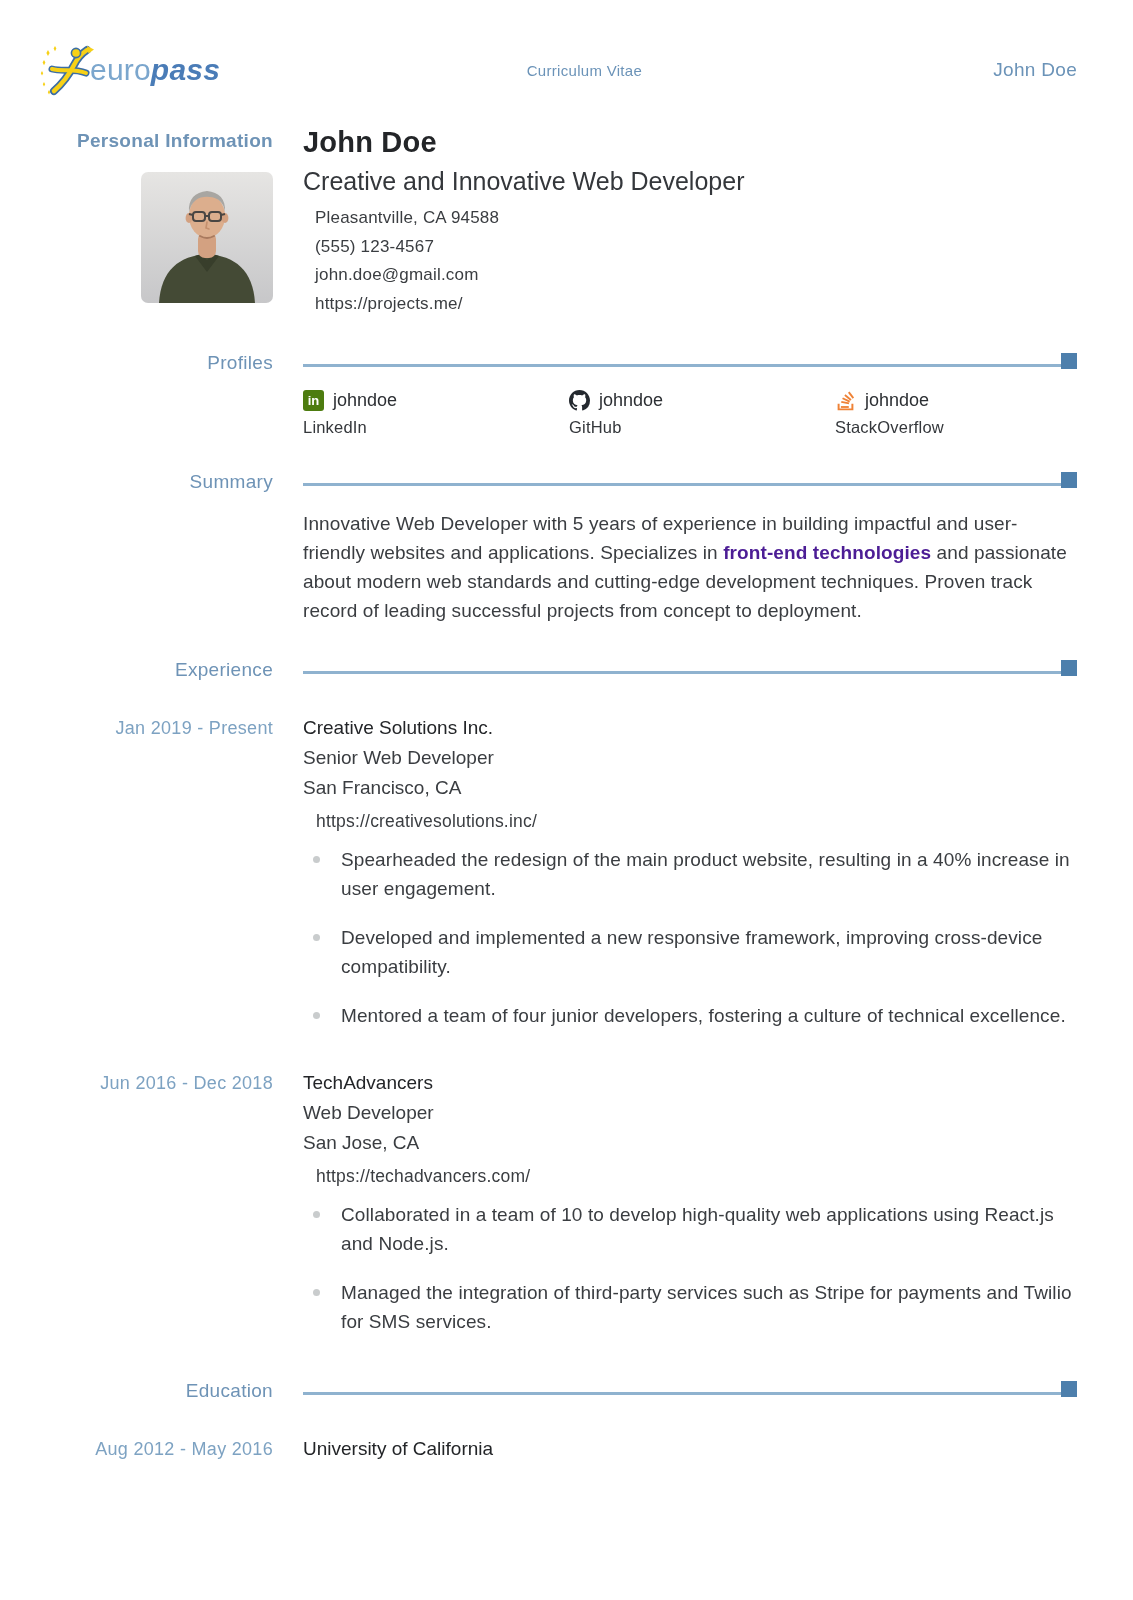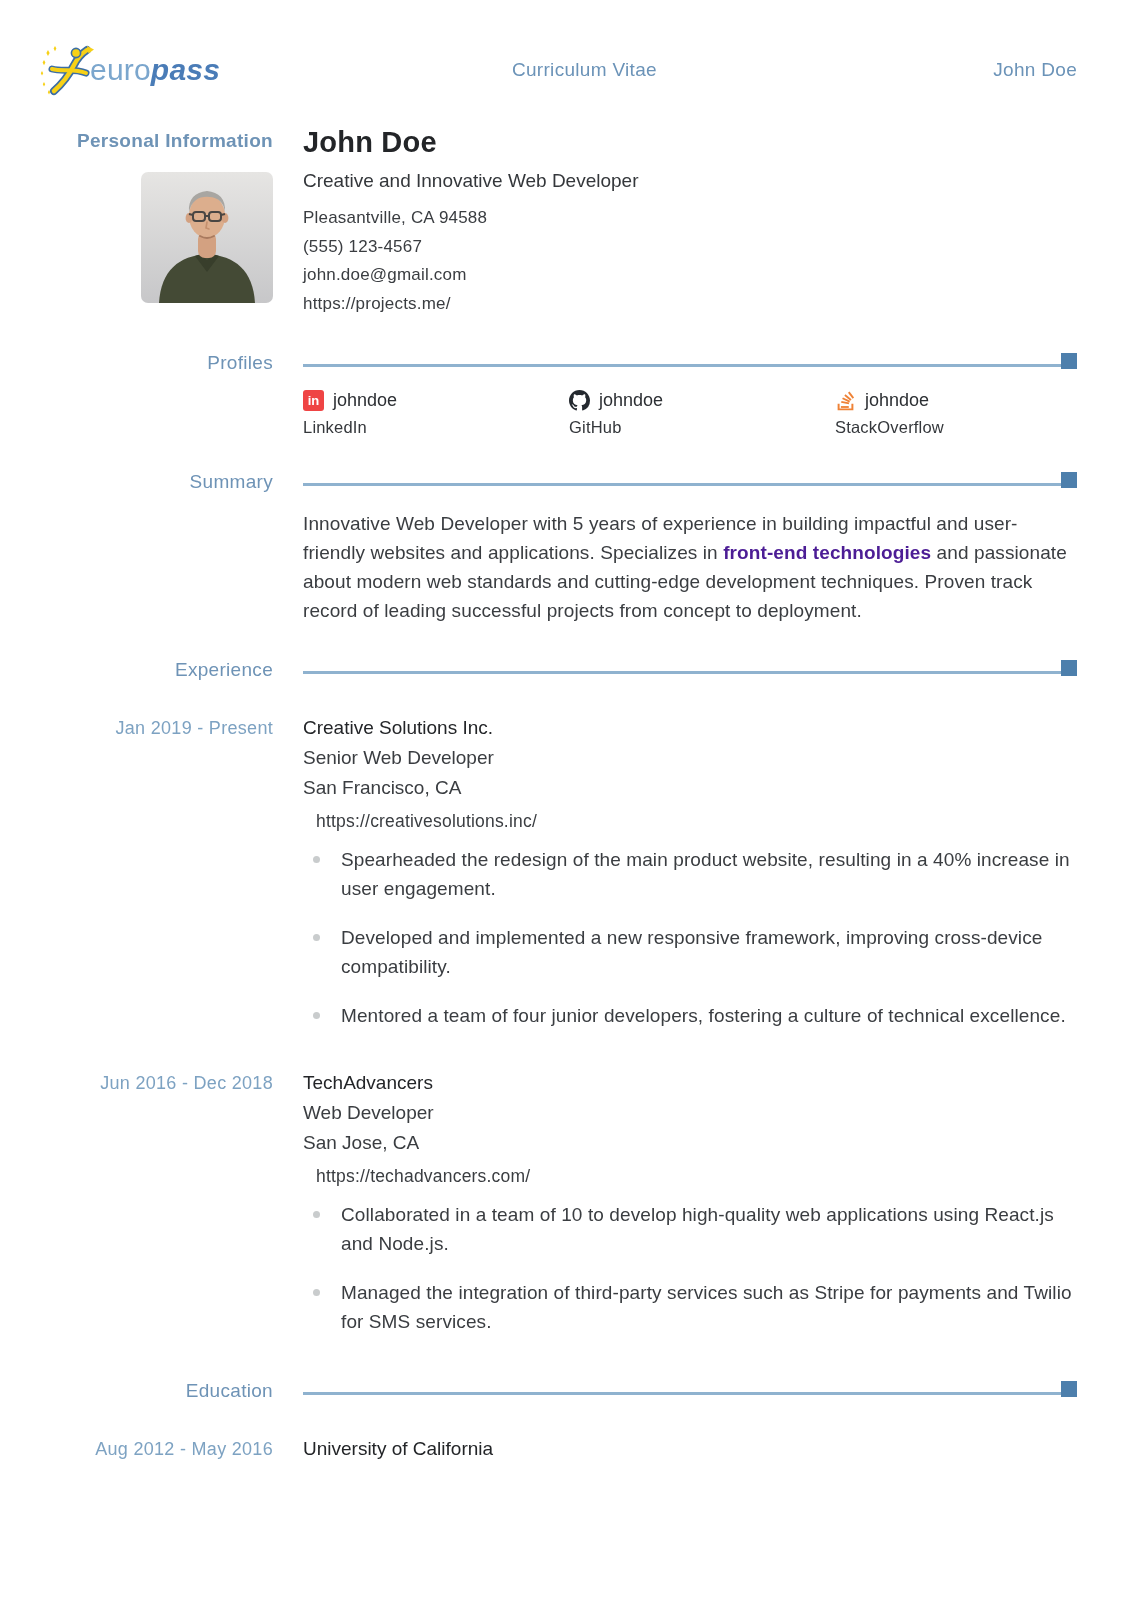--- a/index.html
+++ b/index.html
@@ -9,48 +9,48 @@
     position:relative; width:1133px; height:1464px; margin:0 auto;
     background:#ffffff; padding:44px 56px 0 40px; overflow:hidden;
   }
 
   
   .top { position:relative; display:flex; align-items:center; height:52px; margin-bottom:30px; }
   .logo { display:flex; align-items:center; }
   .logo-text { font-size:30px; letter-spacing:0.2px; margin-left:-8px; }
   .logo-euro { color:#7ba6cd; font-weight:400; }
   .logo-pass { color:#4a7cb7; font-weight:700; font-style:italic; }
-  .top-title { position:absolute; left:52.5%; transform:translateX(-50%); font-size:19px; color:#6b93b8; letter-spacing:0.3px; }
+  .top-title { position:absolute; left:52.5%; transform:translateX(-50%); font-size:15px; color:#6b93b8; letter-spacing:0.3px; }
   .top-name { margin-left:auto; font-size:19px; color:#6b93b8; letter-spacing:0.3px; }
 
   
   .grid { display:grid; grid-template-columns:233px 1fr; column-gap:30px; }
   .lcol { text-align:right; }
   .label { font-size:19px; color:#6e93b6; letter-spacing:0.3px; line-height:22px; }
   .date  { font-size:18px; color:#7da2c2; letter-spacing:0.3px; line-height:26px; padding-top:2px; }
 
   
   .sec-head { align-items:center; }
   .ruler { position:relative; height:20px; }
   .ruler .rule { position:absolute; left:0; right:1px; bottom:6px; height:3px; background:#8fb2cf; }
   .ruler .sq { position:absolute; right:0; bottom:4px; width:16px; height:16px; background:#4d7fac; }
 
   
   .photo-wrap { margin-top:20px; display:flex; justify-content:flex-end; }
   .photo { width:132px; height:131px; border-radius:7px; overflow:hidden; display:block; }
   .person-name { font-size:29px; font-weight:700; color:#232528; letter-spacing:0.2px; line-height:32px; }
-  .person-title { font-size:19px; color:#34373b; margin-top:10px; line-height:26px; }
-  .contact { margin-top:10px; margin-left:0; }
+  .person-title { font-size:25px; color:#34373b; margin-top:10px; line-height:26px; }
+  .contact { margin-top:10px; margin-left:12px; }
   .contact-line { font-size:17px; color:#3a3d41; line-height:28.5px; letter-spacing:0.2px; }
 
   
   .profiles-row { display:grid; grid-template-columns:266px 266px 1fr; margin-top:16px; }
   .profile .u-row { display:flex; align-items:center; gap:9px; font-size:18px; color:#2c2f33; }
   .profile .net { font-size:16.5px; color:#34373b; margin-top:7px; letter-spacing:0.2px; }
-  .li-badge { width:21px; height:21px; border-radius:3px; background:#ef4444; color:#fff;
+  .li-badge { width:21px; height:21px; border-radius:3px; background:#4d7c0f; color:#fff;
               font-size:13px; font-weight:700; display:flex; align-items:center; justify-content:center; }
   .gh-icon, .so-icon { width:21px; height:21px; display:block; }
 
   
   .para { font-size:19px; line-height:29px; color:#3a3d41; margin-top:16px; letter-spacing:0.1px; }
   .para b { color:#4c1d95; }
 
   
   .entry { margin-top:32px; }
   .company { font-size:19px; font-weight:400; color:#232528; line-height:30px; }

